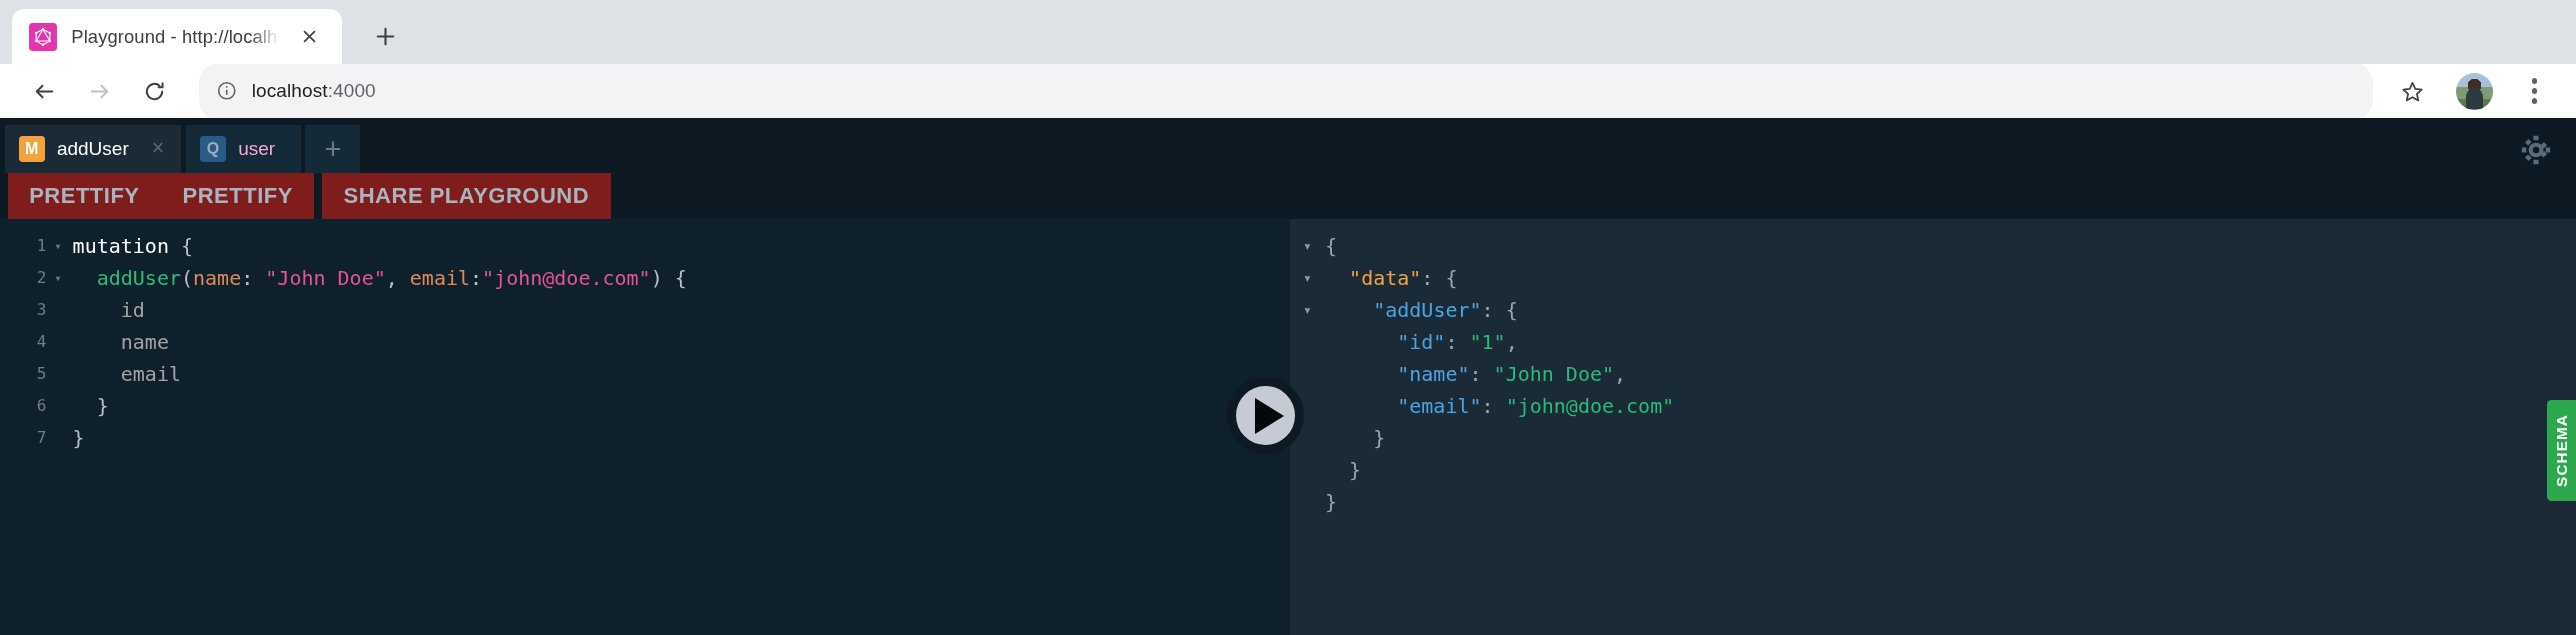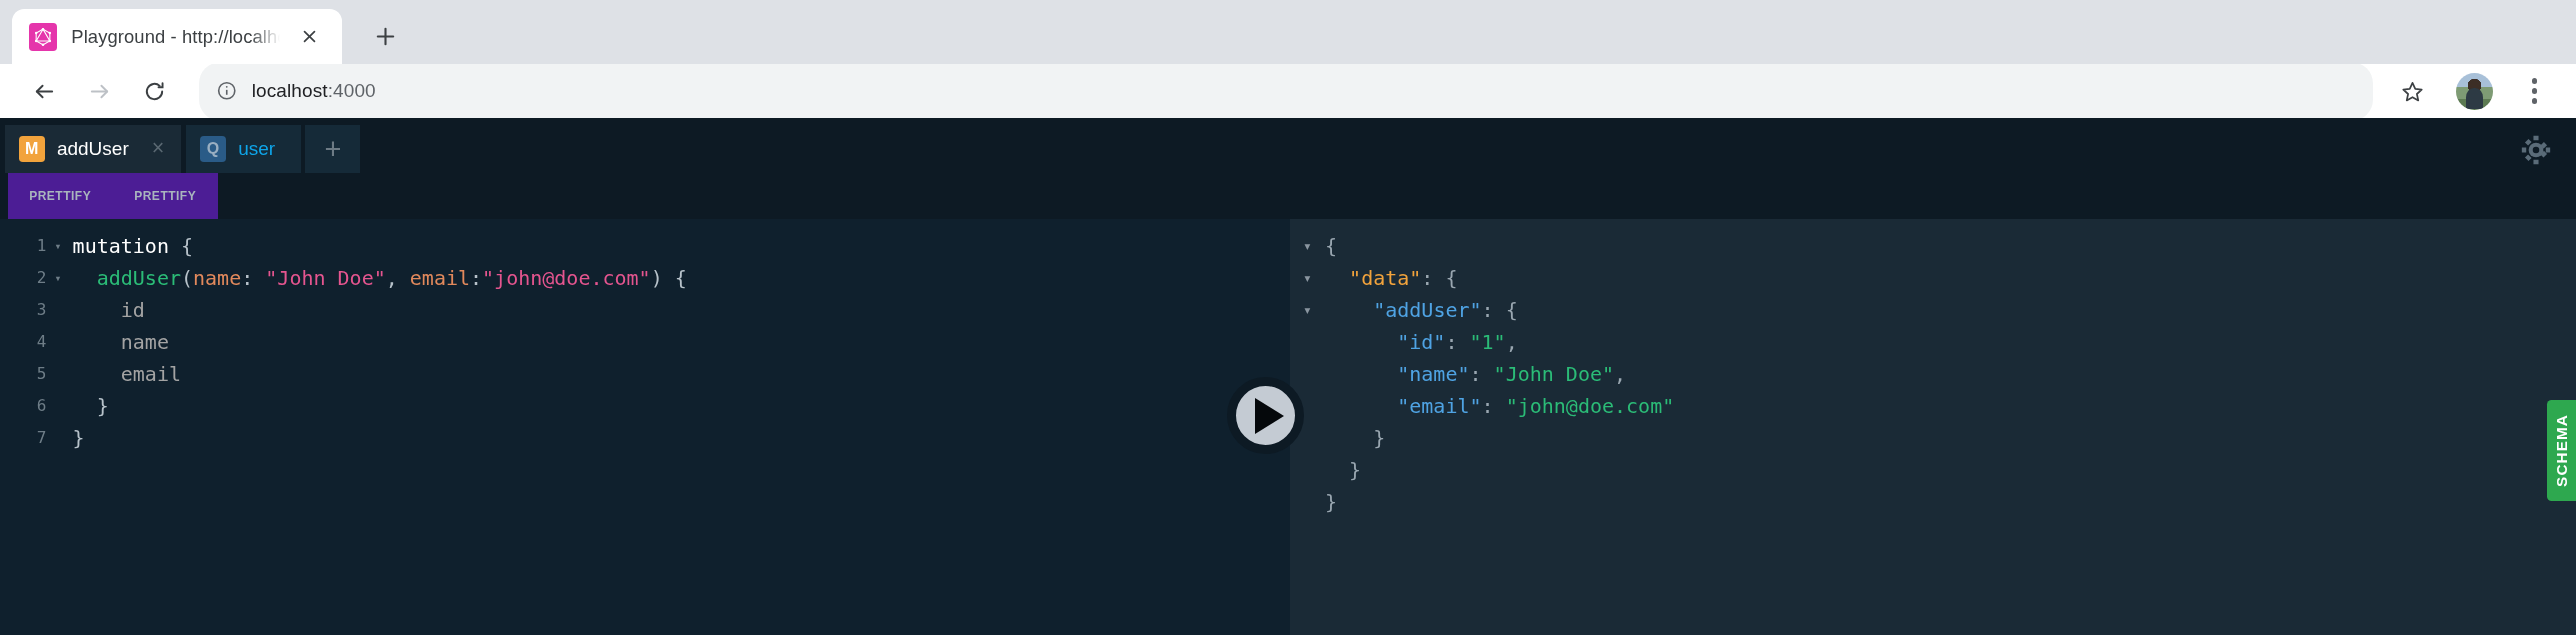--- a/index.html
+++ b/index.html
@@ -84,36 +84,36 @@
     padding:0 17px 0 14px; background:#152A38; margin-right:4.6px; min-width:115px;
   }
   .pg-tab.active { background:#1A2A36; }
   .pg-badge {
     width:26px; height:26px; border-radius:3.8px; display:flex; align-items:center;
     justify-content:center; font-size:16px; font-weight:bold; color:#fff; flex:0 0 26px;
   }
   .pg-badge.m { background:#F2A33C; }
   .pg-badge.q { background:#2A5B87; color:#9AAFC2; }
   .pg-tab-label { font-size:19px; color:#fff; white-space:nowrap; }
-  .pg-tab:not(.active) .pg-tab-label { color:#0ea5e9; }
+  .pg-tab:not(.active) .pg-tab-label { color:#f9a8d4; }
   .pg-tab-close { margin-left:10.7px; color:#5A6872; font-size:21.5px; line-height:1; }
   .pg-newtab {
     height:48px; width:55px; background:#152A38; display:flex;
     align-items:center; justify-content:center; color:#6D7B85; font-size:29px;
     line-height:1; font-weight:300;
   }
   .pg-gear { position:absolute; right:23px; top:15.3px; width:34px; height:34px; }
 
   .pg-toolbar {
     height:46px; background:#0D1A24; display:flex; align-items:center;
     gap:0; flex:0 0 46px; padding:0;
   }
   .pg-tb-btn {
     height:46px; display:flex; align-items:center; justify-content:center;
-    padding:0 21.5px; background:#4c1d95; color:#A9B5BE; font-size:12px;
+    padding:0 21.5px; background:#7f1d1d; color:#A9B5BE; font-size:22px;
     font-weight:bold; letter-spacing:0.5px; white-space:nowrap;
   }
   .pg-tb-btn.first { margin-left:7.7px; }
   .pg-endpoint {
     flex:1; height:46px; background:#152A38; margin-left:9.2px;
     display:flex; align-items:center; padding:0 18.4px; border-radius:3.1px 3.1px 0 0;
     position:relative;
   }
   .pg-endpoint-text { font-size:18.4px; color:#AEB9C2; }
   .pg-endpoint .reload-ico { position:absolute; right:17px; width:24.5px; height:24.5px; opacity:.45; }
@@ -287,20 +287,21 @@
         </svg>
       </div>
     </div>
 
     <div class="pg-toolbar">
       <div class="pg-tb-btn first">PRETTIFY</div>
       <div class="pg-tb-btn">PRETTIFY</div>
 
 
       <div class="pg-tb-right">
+        <div class="pg-tb-btn">SHARE PLAYGROUND</div>
       </div>
     </div>
 
     <div class="panes">
 
       <div class="editor">
         <div class="code" id="editor-lines"><div class="cl"><span class="lnum">1</span><span class="fold">▾</span><span class="ctext"><span class="kw">mutation</span><span class="pn"> </span><span class="pn">{</span></span></div><div class="cl"><span class="lnum">2</span><span class="fold">▾</span><span class="ctext"><span class="pn">  </span><span class="fn">addUser</span><span class="pn">(</span><span class="arg">name</span><span class="pn">: </span><span class="str">"John Doe"</span><span class="pn">, </span><span class="arg">email</span><span class="pn">:</span><span class="str">"john@doe.com"</span><span class="pn">) </span><span class="pn">{</span></span></div><div class="cl"><span class="lnum">3</span><span class="fold"></span><span class="ctext"><span class="pn">    </span><span class="fld">id</span></span></div><div class="cl"><span class="lnum">4</span><span class="fold"></span><span class="ctext"><span class="pn">    </span><span class="fld">name</span></span></div><div class="cl"><span class="lnum">5</span><span class="fold"></span><span class="ctext"><span class="pn">    </span><span class="fld">email</span></span></div><div class="cl"><span class="lnum">6</span><span class="fold"></span><span class="ctext"><span class="pn">  </span><span class="pn">}</span></span></div><div class="cl"><span class="lnum">7</span><span class="fold"></span><span class="ctext"><span class="pn"></span><span class="pn">}</span></span></div></div>
       </div>
 
       <div class="response">

